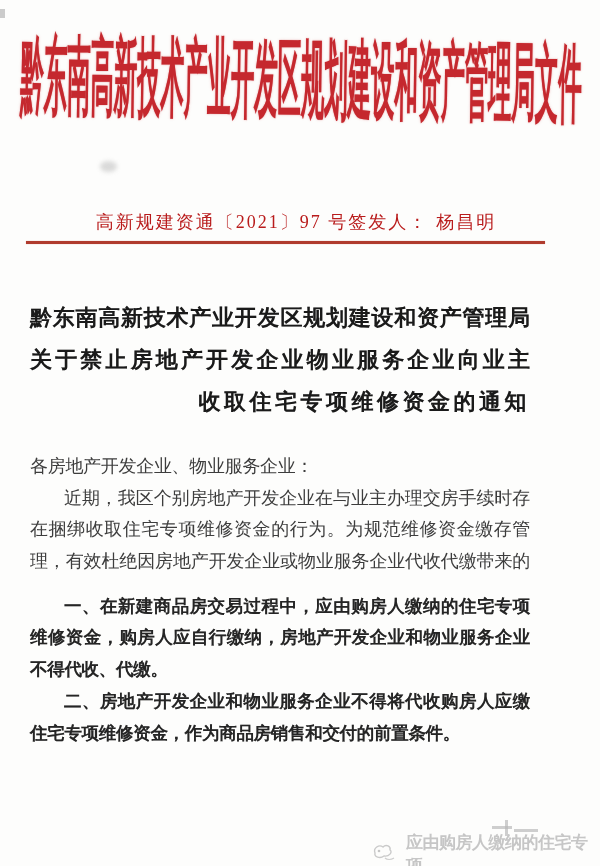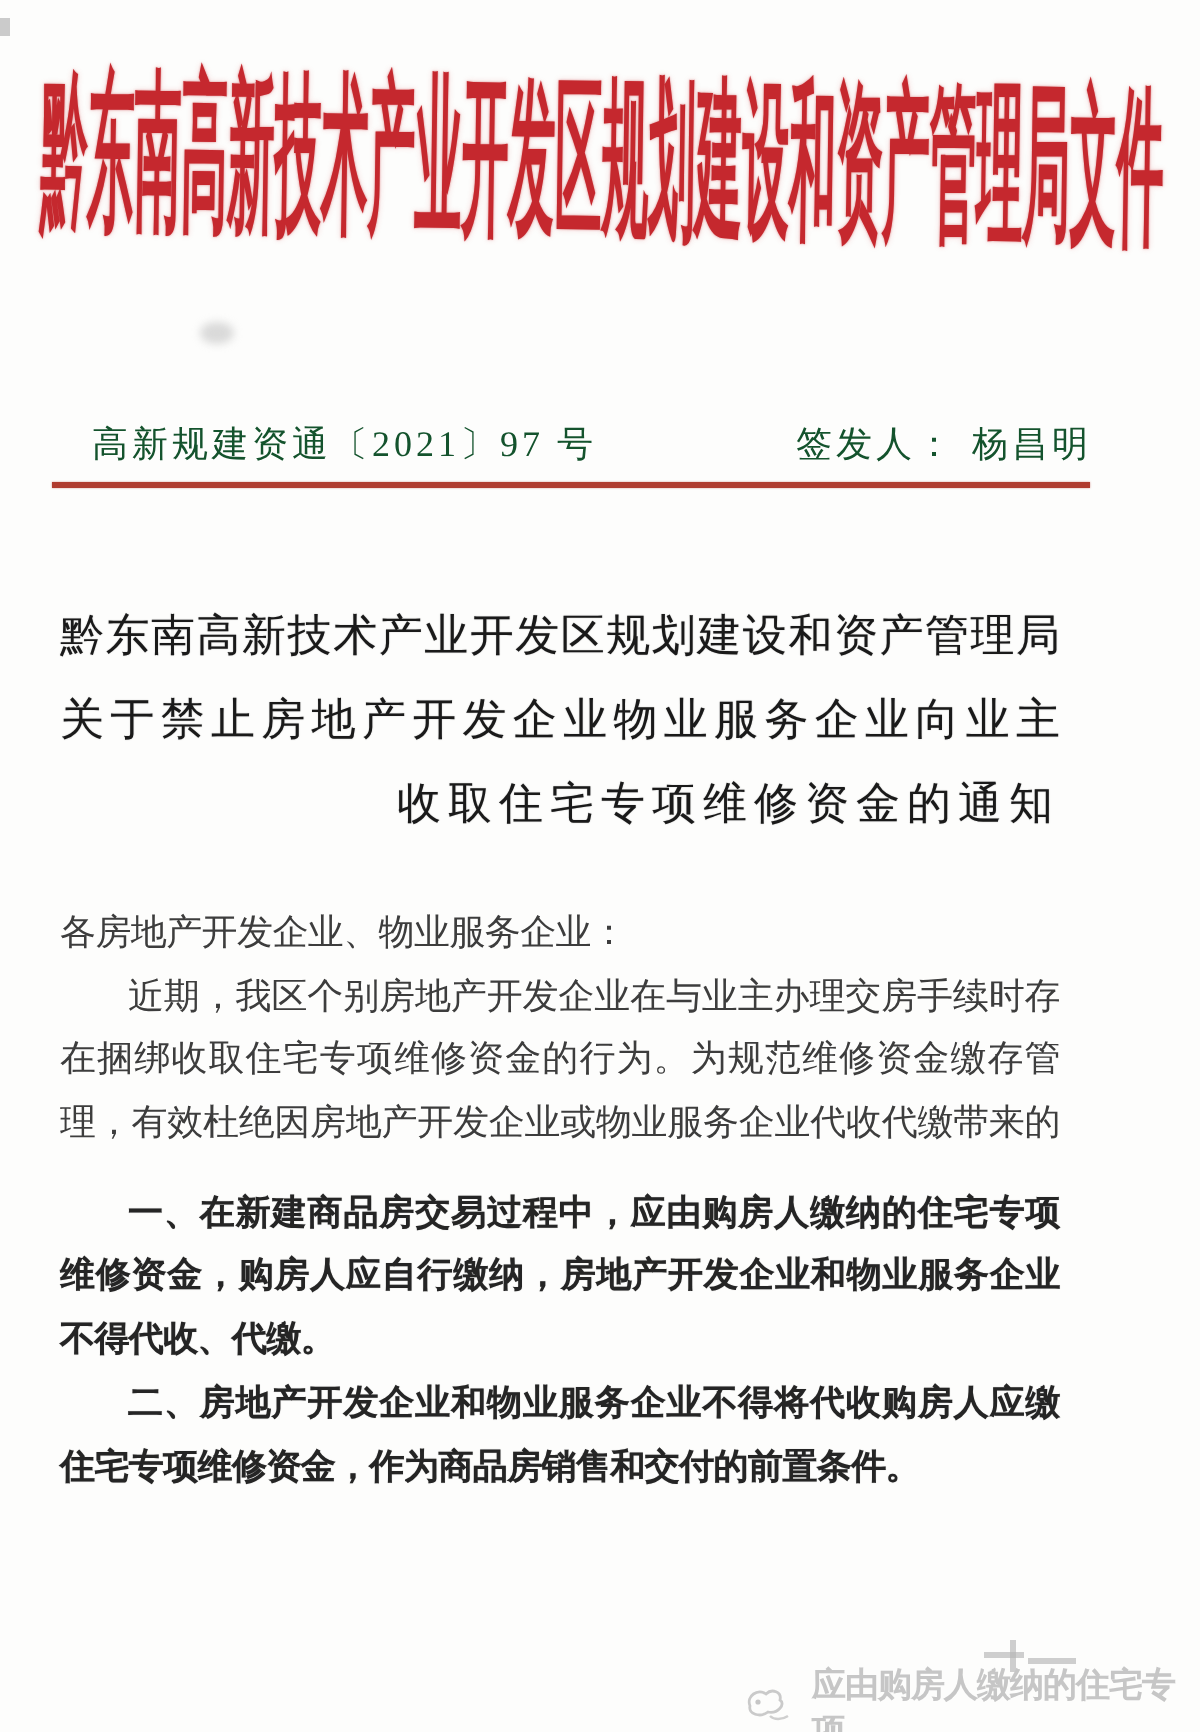--- a/index.html
+++ b/index.html
@@ -15,32 +15,32 @@
     position:absolute; top:33px; left:21px;
     font-size:86px; line-height:86px; font-weight:bold;
     color:#c5282e; white-space:nowrap;
     transform: rotate(0.8deg) scaleX(0.272);
     transform-origin:left top;
     text-shadow:0 0 2px rgba(197,40,46,.55), 0 0 6px rgba(197,40,46,.18);
   }
   
   .docnum-row {
     position:absolute; top:210px; left:46px; width:500px;
-    display:flex; justify-content:space-between; align-items:baseline;
-    font-size:18px; color:#14532d; letter-spacing:2px;
+    display:flex; justify-content:center; align-items:baseline;
+    font-size:18px; color:#b91c1c; letter-spacing:2px;
   }
   .signer { display:flex; gap:8px; }
   .red-rule {
     position:absolute; top:241px; left:26px; width:519px; height:3px;
     background:#b03b2e; box-shadow:0 0 1px rgba(176,59,46,.6);
   }
   
   .doc-title {
     position:absolute; top:297px; left:30px; width:500px;
-    font-size:22px; line-height:42px; font-weight:normal; color:#1a1a1a;
+    font-size:22px; line-height:42px; font-weight:bold; color:#1a1a1a;
     text-shadow:0 0 .6px rgba(0,0,0,.35);
   }
   .tfill { text-align:justify; text-align-last:justify; }
   .tcenter { text-align:right; letter-spacing:3.5px; }
   
   .body-block {
     position:absolute; top:451px; left:30px; width:500px;
     font-size:18px; color:#3d3d3d;
   }
   .line { height:31.7px; line-height:31.7px; letter-spacing:-.3px; white-space:nowrap; }

